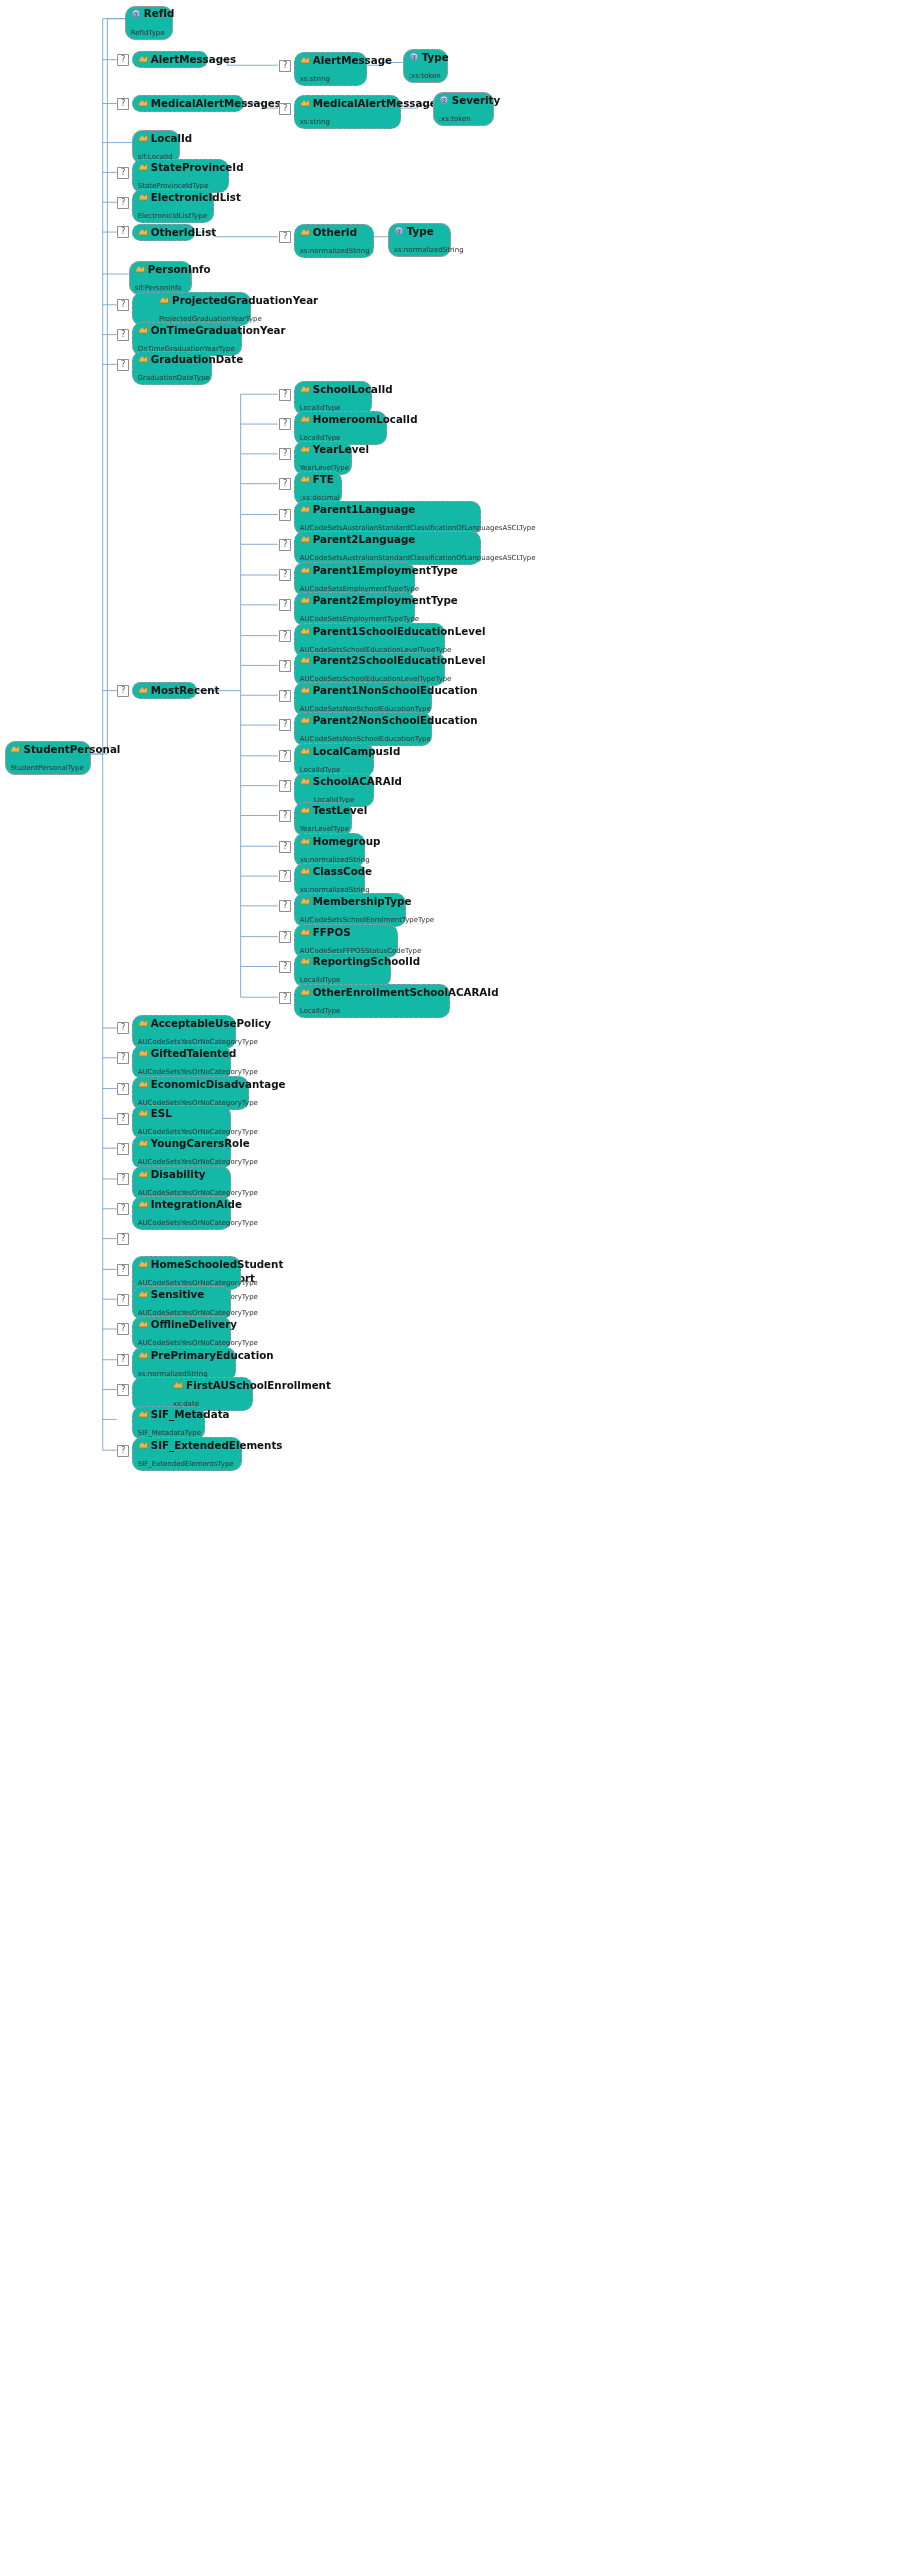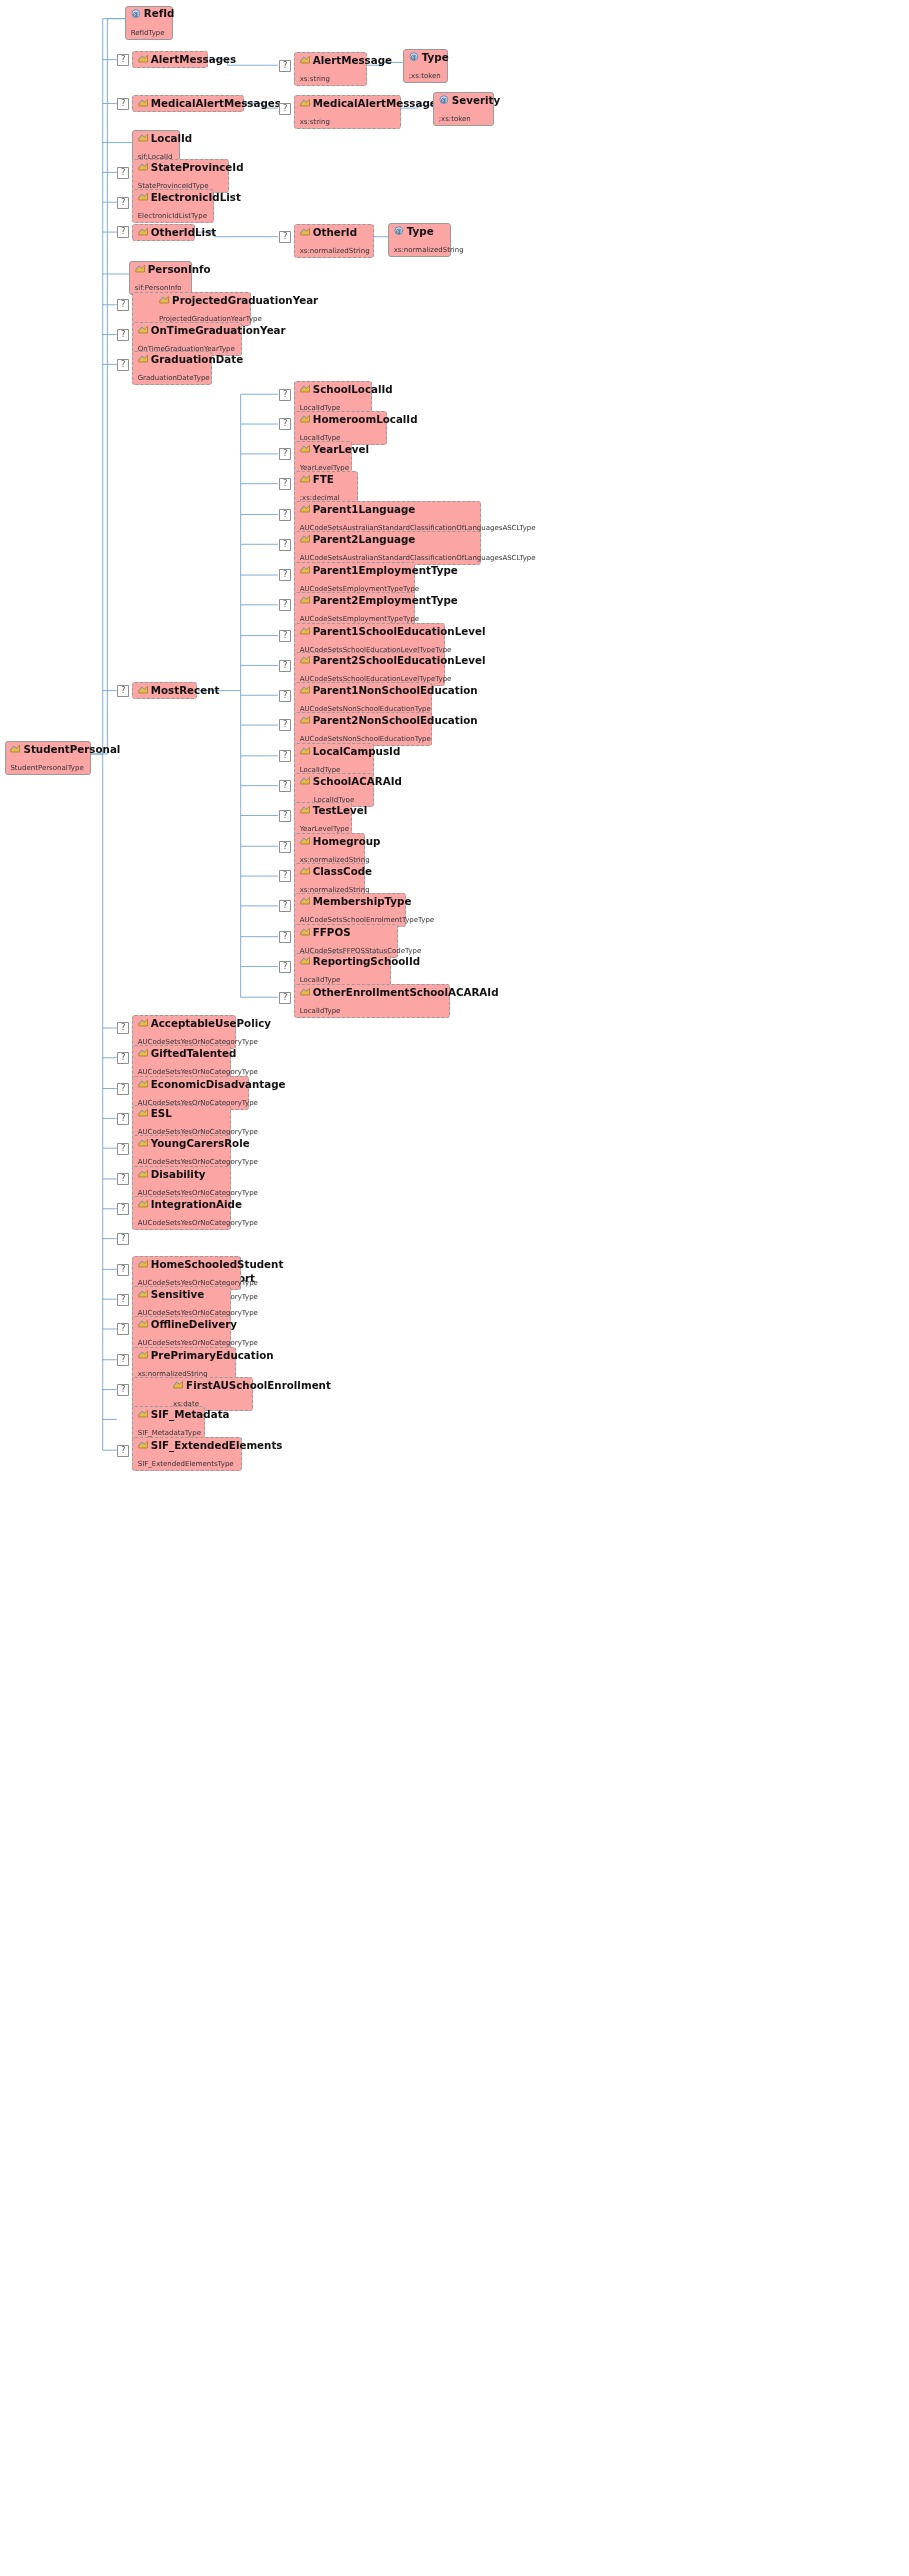--- a/index.html
+++ b/index.html
@@ -1,20 +1,20 @@
 <!DOCTYPE html>
 <html style="font-size:15px"><head>
 <meta charset="utf-8">
 <style>
   html,body{margin:0;padding:0;background:#ffffff;}
   body{font-family:"DejaVu Sans", sans-serif;}
   #stage{position:relative;width:910px;height:2576px;overflow:hidden;background:#fff;}
   svg#wires{position:absolute;left:0;top:0;width:910px;height:2576px;pointer-events:none;}
-  .node{position:absolute;box-sizing:border-box;border:0.9px solid #9a9a9a;background:#fca5a5;
-        border-radius:3px;padding:1.9px 4.7px 1.9px 4.7px;}
+  .node{position:absolute;box-sizing:border-box;border:0.9px solid #9a9a9a;background:#14b8a6;
+        border-radius:10px;padding:1.9px 4.7px 1.9px 4.7px;}
   .node .nm{font-size:10.3px;font-weight:bold;color:#111;white-space:nowrap;line-height:11.2px;}
   .node .ty{font-size:7px;color:#333;white-space:nowrap;line-height:8.4px;margin-top:9px;}
   .node.dashed{border-style:dashed;border-color:#9a9a9a;}
   .ico{display:inline-block;width:10.3px;height:9.3px;vertical-align:-0.9px;margin-right:2.8px;position:relative;}
   .exp{position:absolute;width:10.3px;height:10.3px;border:0.9px solid #8f8f8f;background:#fff;border-radius:0.9px;}
   .exp:before{content:"?";position:absolute;left:0;right:0;top:-0.9px;text-align:center;
               font-size:8.4px;line-height:11.2px;color:#555;font-family:"DejaVu Sans",sans-serif;}
 </style>
 </head>
 <body>
@@ -233,21 +233,21 @@
       </div>
       <div class="exp" style="left: 279px; top: 418px;"></div>
       <div class="node dashed" style="left: 294px; top: 441px; width: 58px;">
         <div class="nm"><span class="ico"><svg width="10.3" height="9.3" viewBox="0 0 11 10">
               <path d="M0.8 6.2 L4 2.2 L7 4.6 L10.2 1.4 L10.2 8.6 L0.8 8.6 Z" fill="#e8b84b" stroke="#9a7b22" stroke-width="0.8"></path>
               <path d="M0.8 6.2 L4 2.2 L7 4.6" fill="none" stroke="#7d98c4" stroke-width="1"></path>
             </svg></span><span>YearLevel</span></div>
         <div class="ty">YearLevelType</div>
       </div>
       <div class="exp" style="left: 279px; top: 448px;"></div>
-      <div class="node dashed" style="left: 294px; top: 471px; width: 64px;">
+      <div class="node dashed" style="left: 294px; top: 471px; width: 48px;">
         <div class="nm"><span class="ico"><svg width="10.3" height="9.3" viewBox="0 0 11 10">
               <path d="M0.8 6.2 L4 2.2 L7 4.6 L10.2 1.4 L10.2 8.6 L0.8 8.6 Z" fill="#e8b84b" stroke="#9a7b22" stroke-width="0.8"></path>
               <path d="M0.8 6.2 L4 2.2 L7 4.6" fill="none" stroke="#7d98c4" stroke-width="1"></path>
             </svg></span><span>FTE</span></div>
         <div class="ty">;xs:decimal</div>
       </div>
       <div class="exp" style="left: 279px; top: 478px;"></div>
       <div class="node dashed" style="left: 294px; top: 501px; width: 187px;">
         <div class="nm"><span class="ico"><svg width="10.3" height="9.3" viewBox="0 0 11 10">
               <path d="M0.8 6.2 L4 2.2 L7 4.6 L10.2 1.4 L10.2 8.6 L0.8 8.6 Z" fill="#e8b84b" stroke="#9a7b22" stroke-width="0.8"></path>

